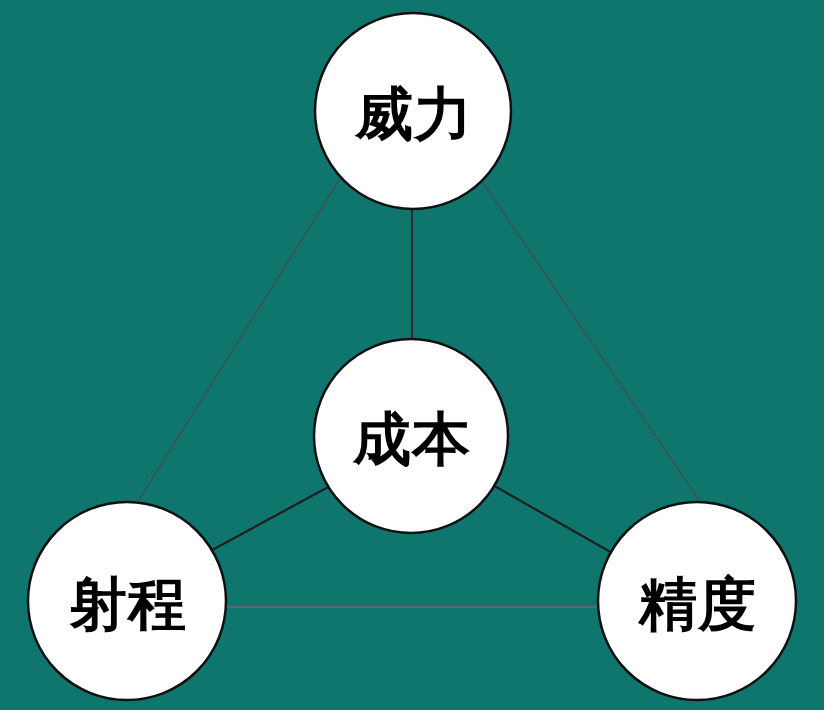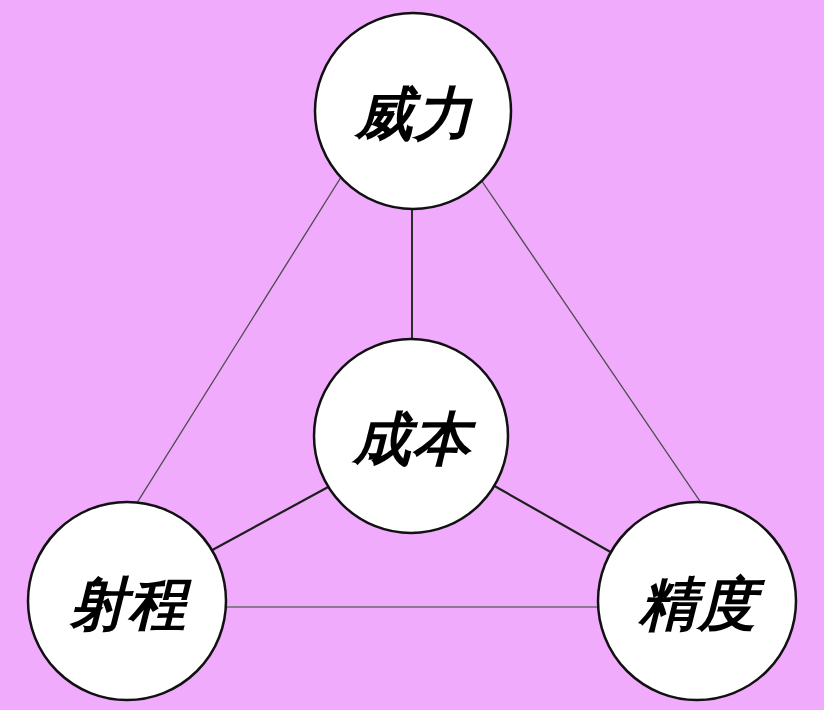--- a/index.html
+++ b/index.html
@@ -4,24 +4,23 @@
 <style>
   html, body {
     margin: 0;
     padding: 0;
     background: #ffffff;
   }
   .canvas {
     position: relative;
     width: 824px;
     height: 710px;
-    background: #f0abfc;
+    background: #0f766e;
     overflow: hidden;
     font-family: "Liberation Sans", "DejaVu Sans", sans-serif;
-    font-style: italic;
   }
   svg {
     display: block;
     width: 824px;
     height: 710px;
   }
   .edge-thin {
     stroke: #4a4a4a;
     stroke-width: 1.3;
   }

